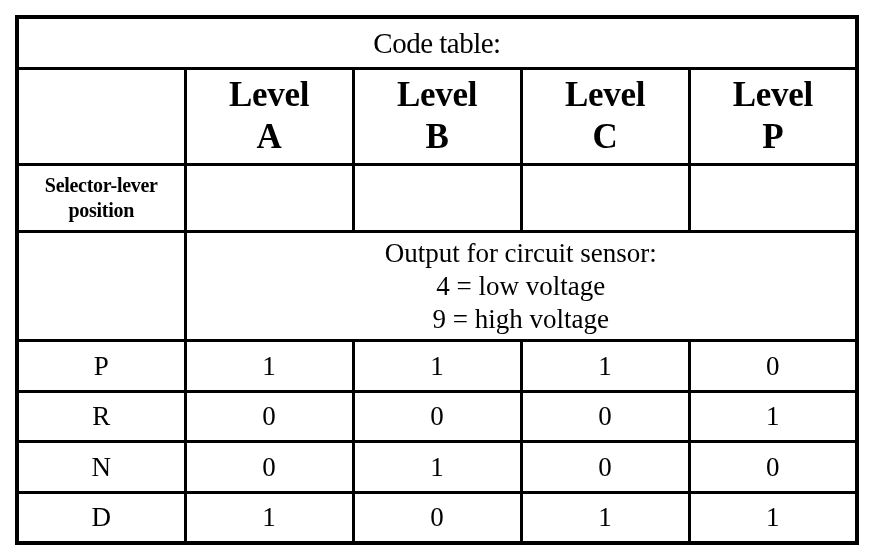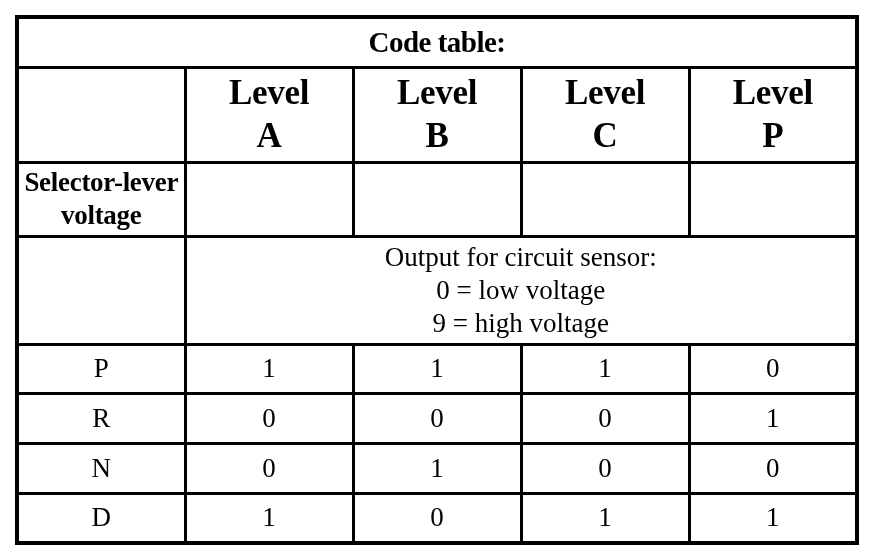--- a/index.html
+++ b/index.html
@@ -38,40 +38,40 @@
     text-align: center;
     background: #ffffff;
   }
 
   
   table.code-table {
     border: 4px solid #000000;
   }
 
   .title-cell {
-    font-weight: bold;
+    font-weight: normal;
     font-size: 29px;
     letter-spacing: -0.5px;
     height: 44px;
     line-height: 1.05;
   }
 
   .level-head {
     font-weight: bold;
     font-size: 35px;
     line-height: 1.22;
     letter-spacing: -0.3px;
     height: 87px;
   }
   .level-head .lv-line1 { display: block; }
   .level-head .lv-line2 { display: block; }
 
   .selector-cell {
     font-weight: bold;
-    font-size: 27px;
+    font-size: 20px;
     line-height: 1.24;
     text-align: left;
     padding-left: 8px;
     letter-spacing: -0.3px;
   }
   .selector-cell .sl-line { display: block; }
 
   .row-selector { height: 62px; }
   .row-output   { height: 95px; }
 
@@ -129,33 +129,33 @@
         </td>
         <td class="level-head" style="width: 124px;">
           <span class="lv-line1">Level</span>
           <span class="lv-line2">P</span>
         </td>
       </tr>
 
       <tr class="row-selector">
         <td class="selector-cell">
           <span class="sl-line">Selector-lever</span>
-          <span class="sl-line">voltage</span>
+          <span class="sl-line">position</span>
         </td>
         <td class="empty-cell"></td>
         <td class="empty-cell"></td>
         <td class="empty-cell"></td>
         <td class="empty-cell"></td>
       </tr>
 
       <tr class="row-output">
         <td class="empty-cell"></td>
         <td class="output-cell" colspan="4">
           <span class="out-line">Output for circuit sensor:</span>
-          <span class="out-line">0 = low voltage</span>
+          <span class="out-line">4 = low voltage</span>
           <span class="out-line">9 = high voltage</span>
         </td>
       </tr>
 
       <tr class="row-data">
         <td class="rowlabel">P</td>
         <td class="bitcell">1</td>
         <td class="bitcell">1</td>
         <td class="bitcell">1</td>
         <td class="bitcell">0</td>

